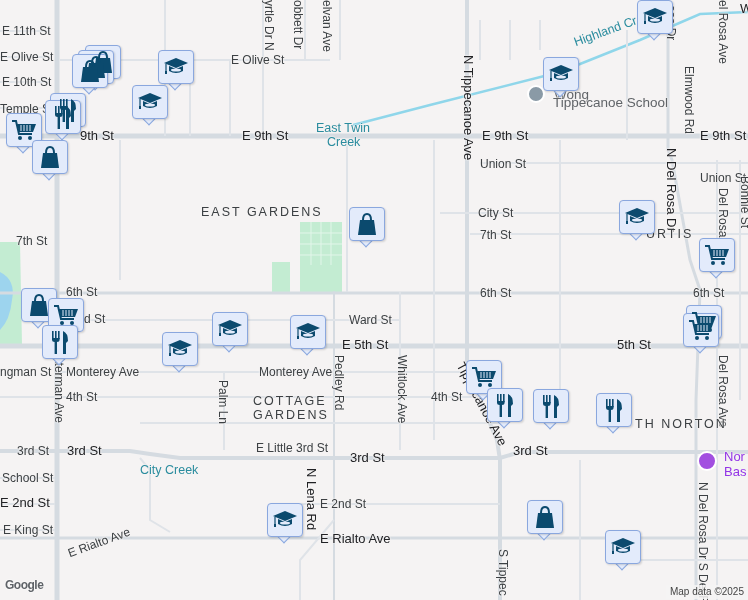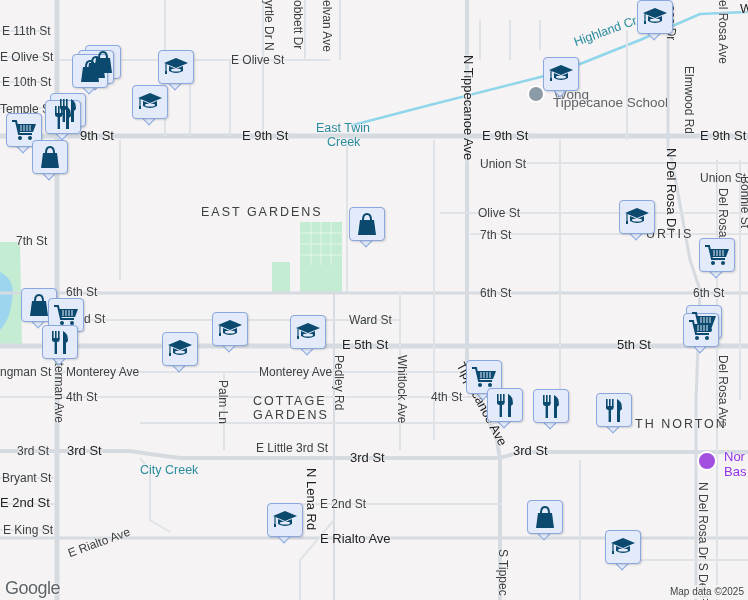--- a/index.html
+++ b/index.html
@@ -10,21 +10,21 @@
   .lbl.big { font-size:13px; color:#202124; }
   .lbl.vert { transform-origin:left top; transform:rotate(90deg); }
   .lbl.hood { font-size:12.5px; letter-spacing:2px; color:#3c4043; font-weight:500; }
   .lbl.water { color:#2a8c9e; font-size:12.5px; }
   .lbl.poi { color:#606468; font-size:13.5px; }
   .lbl.purple { color:#9334e6; font-size:13px; line-height:15px; }
   .marker { position:absolute; width:36px; height:44px; cursor:pointer; }
   .marker .box { position:absolute; left:0; top:0; width:36px; height:34px; background:#e3ebfb; border:1px solid #8aa7de; border-radius:4px; box-sizing:border-box; box-shadow:1px 1px 2px rgba(0,0,0,0.15); }
   .marker .tail { position:absolute; left:11px; top:26px; width:12px; height:12px; background:#e3ebfb; border-right:1px solid #8aa7de; border-bottom:1px solid #8aa7de; transform:rotate(45deg); box-sizing:border-box; }
   .marker svg { position:absolute; left:5px; top:4px; width:26px; height:26px; z-index:2; }
-  .google-logo { position:absolute; left:5px; top:578px; font-size:18px; font-weight:normal; color:#5f6368; letter-spacing:-0.5px; text-shadow:0 0 2px #fff,0 0 2px #fff; }
+  .google-logo { position:absolute; left:5px; top:578px; font-size:12px; font-weight:bold; color:#5f6368; letter-spacing:-0.5px; text-shadow:0 0 2px #fff,0 0 2px #fff; }
   .attrib { position:absolute; right:0; top:585px; font-size:10px; color:#444; background:rgba(245,243,243,0.85); padding:0 4px; line-height:14px; }
 </style>
 </head>
 <body>
 
 <div id="map">
 
   <svg class="layer" width="748" height="600">
 
     <path d="M0 242 L20 242 L22 345 L0 345 Z" fill="#c3ecd2"></path>
@@ -103,41 +103,41 @@
   <span class="lbl" style="left:0px;top:50px">E Olive St</span>
   <span class="lbl" style="left:231px;top:53px">E Olive St</span>
   <span class="lbl" style="left:2px;top:75px">E 10th St</span>
   <span class="lbl" style="left:0px;top:102px">Temple St</span>
   <span class="lbl big" style="left:80px;top:129px">9th St</span>
   <span class="lbl big" style="left:242px;top:129px">E 9th St</span>
   <span class="lbl big" style="left:482px;top:129px">E 9th St</span>
   <span class="lbl big" style="left:700px;top:129px">E 9th St</span>
   <span class="lbl" style="left:480px;top:157px">Union St</span>
   <span class="lbl" style="left:700px;top:171px">Union St</span>
-  <span class="lbl" style="left:478px;top:206px">Olive St</span>
+  <span class="lbl" style="left:478px;top:206px">City St</span>
   <span class="lbl" style="left:16px;top:234px">7th St</span>
   <span class="lbl" style="left:480px;top:228px">7th St</span>
   <span class="lbl" style="left:66px;top:285px">6th St</span>
   <span class="lbl" style="left:480px;top:286px">6th St</span>
   <span class="lbl" style="left:693px;top:286px">6th St</span>
   <span class="lbl" style="left:84px;top:312px">d St</span>
   <span class="lbl" style="left:349px;top:313px">Ward St</span>
   <span class="lbl big" style="left:342px;top:338px">E 5th St</span>
   <span class="lbl big" style="left:617px;top:338px">5th St</span>
   <span class="lbl" style="left:0px;top:365px">ngman St</span>
   <span class="lbl" style="left:66px;top:365px">Monterey Ave</span>
   <span class="lbl" style="left:259px;top:365px">Monterey Ave</span>
   <span class="lbl" style="left:66px;top:390px">4th St</span>
   <span class="lbl" style="left:431px;top:390px">4th St</span>
   <span class="lbl" style="left:256px;top:441px">E Little 3rd St</span>
   <span class="lbl" style="left:17px;top:444px">3rd St</span>
   <span class="lbl big" style="left:67px;top:444px">3rd St</span>
   <span class="lbl big" style="left:350px;top:451px">3rd St</span>
   <span class="lbl big" style="left:513px;top:444px">3rd St</span>
-  <span class="lbl" style="left:2px;top:471px">Bryant St</span>
+  <span class="lbl" style="left:2px;top:471px">School St</span>
   <span class="lbl big" style="left:0px;top:496px">E 2nd St</span>
   <span class="lbl" style="left:320px;top:497px">E 2nd St</span>
   <span class="lbl" style="left:3px;top:523px">E King St</span>
   <span class="lbl" style="left:66px;top:547px;transform:rotate(-20deg);transform-origin:left top">E Rialto Ave</span>
   <span class="lbl big" style="left:320px;top:532px">E Rialto Ave</span>
 
   <span class="lbl vert" style="left:66px;top:345px">Waterman Ave</span>
   <span class="lbl vert" style="left:276px;top:0px">yrtle Dr N</span>
   <span class="lbl vert" style="left:305px;top:0px">obbett Dr</span>
   <span class="lbl vert" style="left:334px;top:0px">elvan Ave</span>

